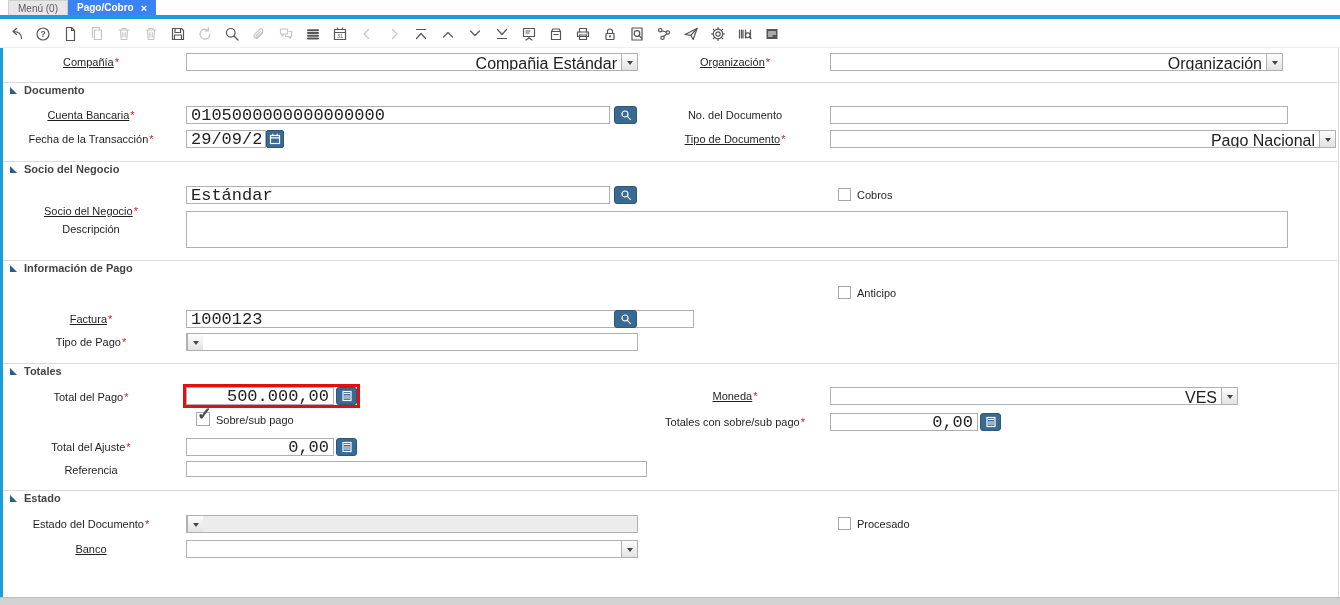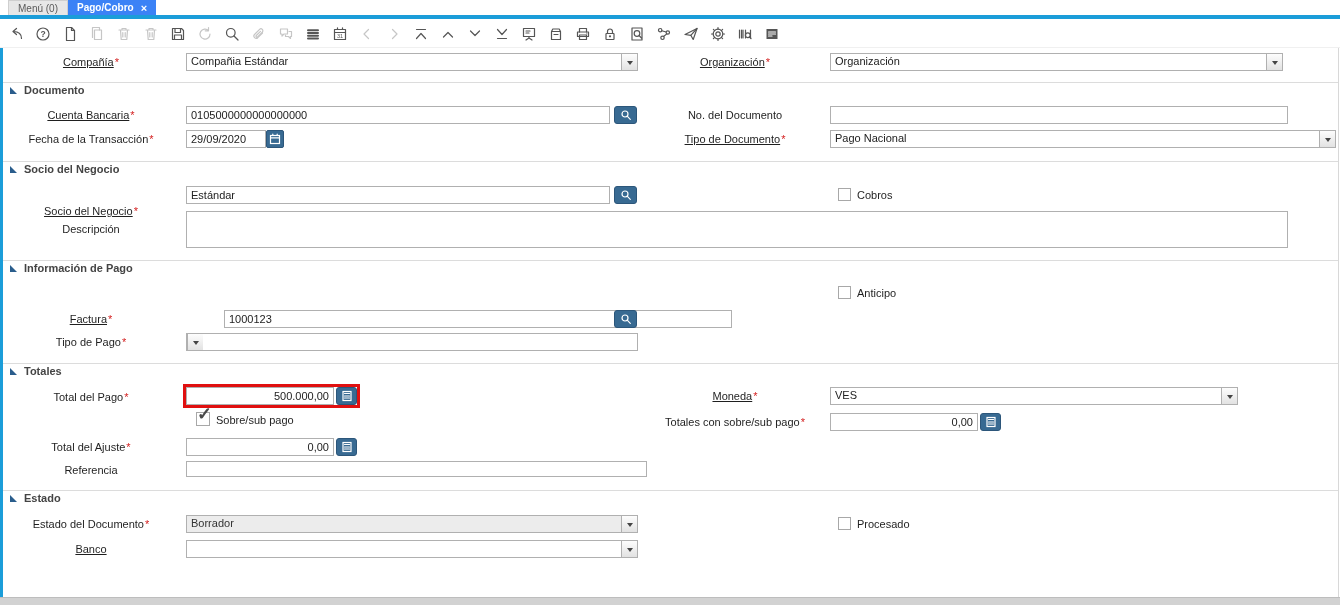--- a/index.html
+++ b/index.html
@@ -28,26 +28,26 @@
 
   
   .sec { position:absolute; font-size:11px; font-weight:bold; color:#444; display:flex; align-items:center; gap:7px; cursor:default; }
   .sec .tri { width:0; height:0; border-bottom:7px solid #2a5d8c; border-right:7px solid transparent; }
 
   
   .lbl { position:absolute; width:182px; text-align:center; font-size:11px; color:#1f1f1f; line-height:14px; white-space:nowrap; }
   .lbl .t.link { text-decoration:underline; }
   .req { color:#d42020; margin-left:1px; }
 
-  .inp { position:absolute; height:18px; border:1px solid #b0b0b0; background:#fff; font-family:Liberation Sans, sans-serif; font-size:11px; color:#222; padding:0 4px; outline:none; }
+  .inp { position:absolute; height:18px; border:1px solid #b0b0b0; background:#fff; font-family:Liberation Mono, monospace; font-size:17px; color:#222; padding:0 4px; outline:none; }
   .inp.num { text-align:right; }
   textarea.inp { resize:none; padding-top:2px; }
 
   .combo { position:absolute; height:18px; border:1px solid #b0b0b0; background:#fff; display:flex; align-items:stretch; }
-  .combo .val { flex:1; font-size:11px; color:#222; padding:1px 4px 0; white-space:nowrap; overflow:hidden; }
+  .combo .val { flex:1; font-size:16px; color:#222; padding:1px 4px 0; white-space:nowrap; overflow:hidden;text-align:right; }
   .combo .arrow-btn { width:16px; border-left:1px solid #b0b0b0; background:linear-gradient(#fdfdfd,#e2e2e2); display:flex; align-items:center; justify-content:center; }
   .combo .arrow-btn .ar { width:0; height:0; border:3.5px solid transparent; border-top:4.5px solid #444; margin-top:4px; }
   .combo.disabled { background:#ececec; }
   .combo.disabled .val { color:#333; }
 
   .bluebtn { position:absolute; width:23px; height:18px; background:#386a92; border:1px solid #2c567a; border-radius:3px; display:flex; align-items:center; justify-content:center; cursor:pointer; }
   .bluebtn svg { width:12px; height:12px; stroke:#fff; fill:none; stroke-width:1.2; stroke-linecap:round; }
   .bluebtn.small { width:18px; border-radius:2px; }
   .bluebtn.calc { width:21px; }
 
@@ -263,21 +263,21 @@
   <div class="sep" style="top:260px"></div>
   <div class="sec" style="left:10px;top:262px">
     <span class="tri"></span>
     <span>Información de Pago</span>
   </div>
 
   <span class="chk" style="left:838px;top:286px"></span>
   <span class="chklbl" style="left:857px;top:287px">Anticipo</span>
 
   <label class="lbl" style="left:0;top:312px"><span class="t link">Factura</span><span class="req">*</span></label>
-  <input class="inp" style="left: 186px; top: 310px; width: 508px; margin-left: 38px;" value="1000123">
+  <input class="inp" style="left: 186px; top: 310px; width: 508px;" value="1000123">
   <div class="bluebtn" style="left:614px;top:310px">
     <svg viewBox="0 0 12 12">
         <circle cx="5" cy="5" r="3"></circle>
         <path d="M7.2 7.2 L10.3 10.3"></path>
       </svg>
   </div>
 
   <label class="lbl" style="left:0;top:335px"><span class="t">Tipo de Pago</span><span class="req">*</span></label>
   <div class="combo" style="left:186px;top:333px;width:452px">
     <span class="arrow-btn">
@@ -334,21 +334,20 @@
   <input class="inp" style="left: 186px; top: 461px; width: 461px; height: 16px;" value="">
 
   <div class="sep" style="top:490px"></div>
   <div class="sec" style="left:10px;top:492px">
     <span class="tri"></span>
     <span>Estado</span>
   </div>
 
   <label class="lbl" style="left:0;top:517px"><span class="t">Estado del Documento</span><span class="req">*</span></label>
   <div class="combo disabled" style="left:186px;top:515px;width:452px">
-    <span class="val">Borrador</span>
     <span class="arrow-btn">
         <span class="ar"></span>
       </span>
   </div>
   <span class="chk" style="left:838px;top:517px"></span>
   <span class="chklbl" style="left:857px;top:518px">Procesado</span>
 
   <label class="lbl" style="left:0;top:542px"><span class="t link">Banco</span></label>
   <div class="combo" style="left:186px;top:540px;width:452px">
     <span class="val"></span>

